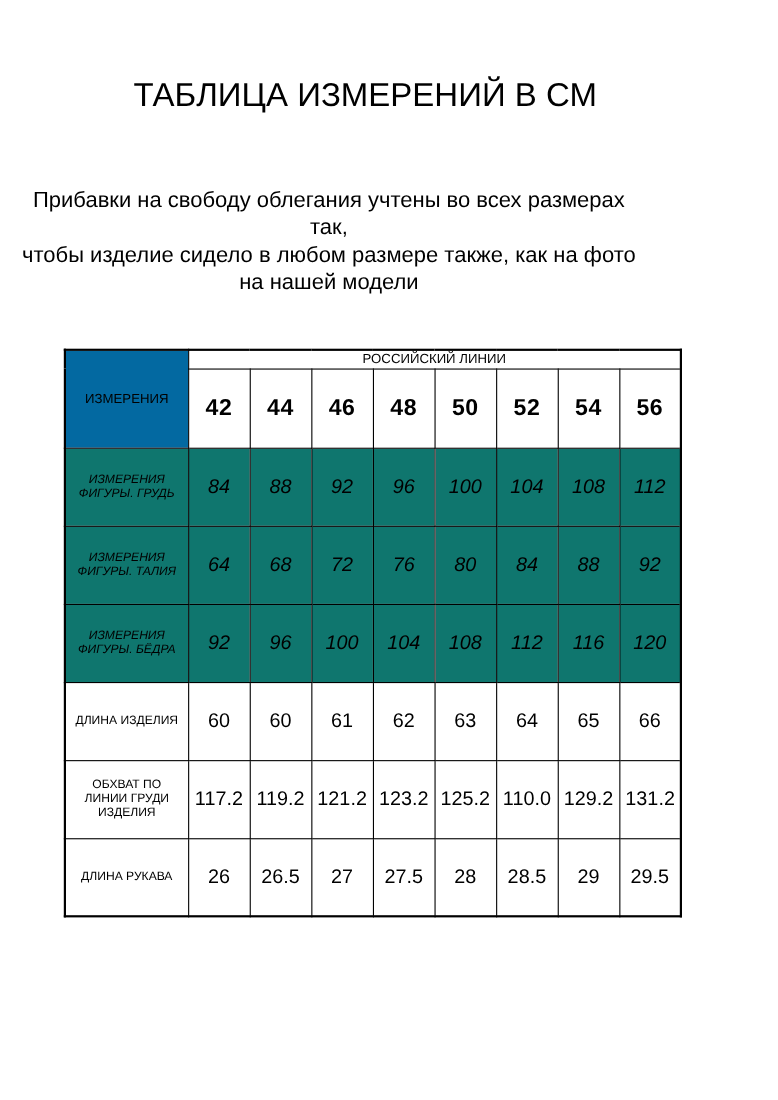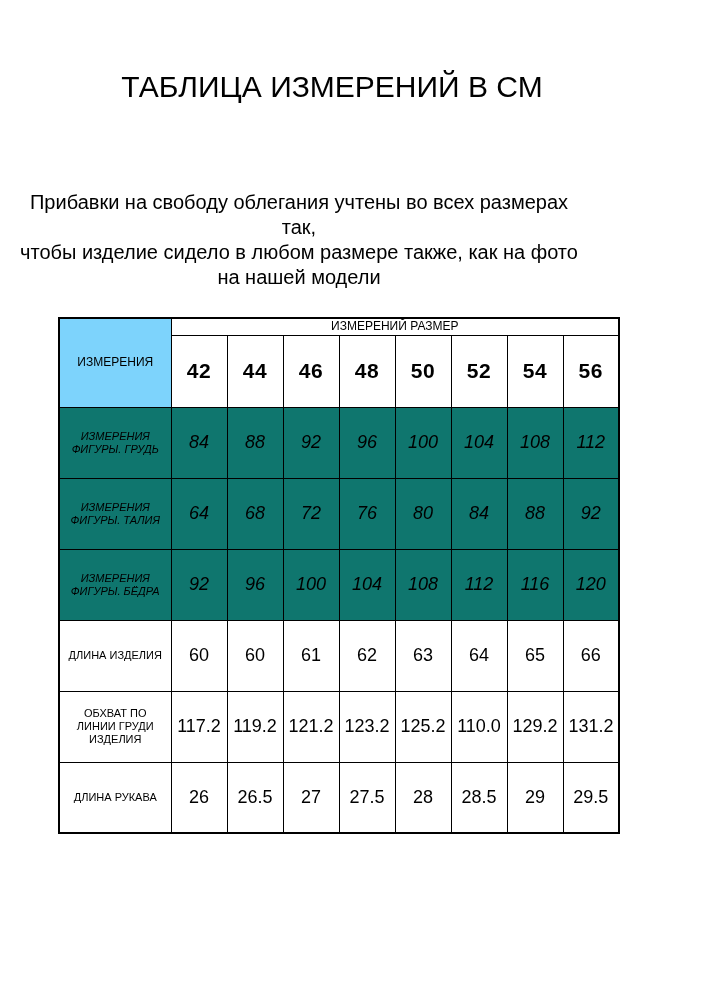--- a/index.html
+++ b/index.html
@@ -17,21 +17,21 @@
     text-align:center;
     font-size:30px; line-height:34px;
     white-space:nowrap;
   }
   .product-code {
     position:absolute; top:140px; left:25px; width:600px;
     text-align:center;
     font-size:22px; line-height:26px;
   }
   .fit-note {
-    position:absolute; top:190px; left:19px; width:560px;
+    position:absolute; top:170px; left:19px; width:560px;
     text-align:center;
     font-size:20px; line-height:25px;
   }
   table.size-table {
     position:absolute; top:317px; left:58px;
     width:560px;
     border-collapse:collapse;
     table-layout:fixed;
     border:2px solid #000000;
   }
@@ -43,21 +43,21 @@
     overflow:hidden;
   }
   tr.group-header-row th {
     height:17px;
     font-size:12px;
     line-height:13px;
     padding:1px 2px;
   }
   th.corner-cell {
     font-size:12px;
-    background:#7dd3fc;
+    background:#0369a1;
     padding:0 6px;
   }
   tr.sizes-row th.size-cell {
     height:72px;
     font-size:21px;
     font-weight:bold;
     letter-spacing:0.5px;
   }
   tr.data-row { height:71px; }
   td.row-label {
@@ -94,21 +94,21 @@
         <col style="width:56px">
         <col style="width:56px">
       <col style="width:56px">
         <col style="width:56px">
         <col style="width:56px">
         <col style="width:56px">
     </colgroup>
     <tbody>
       <tr class="group-header-row">
         <th class="corner-cell" rowspan="2">ИЗМЕРЕНИЯ</th>
-        <th colspan="8">ИЗМЕРЕНИЙ РАЗМЕР</th>
+        <th colspan="8">РОССИЙСКИЙ ЛИНИИ</th>
       </tr>
       <tr class="sizes-row">
         <th class="size-cell">42</th>
         <th class="size-cell">44</th>
         <th class="size-cell">46</th>
         <th class="size-cell">48</th>
         <th class="size-cell">50</th>
         <th class="size-cell">52</th>
         <th class="size-cell">54</th>
         <th class="size-cell">56</th>

